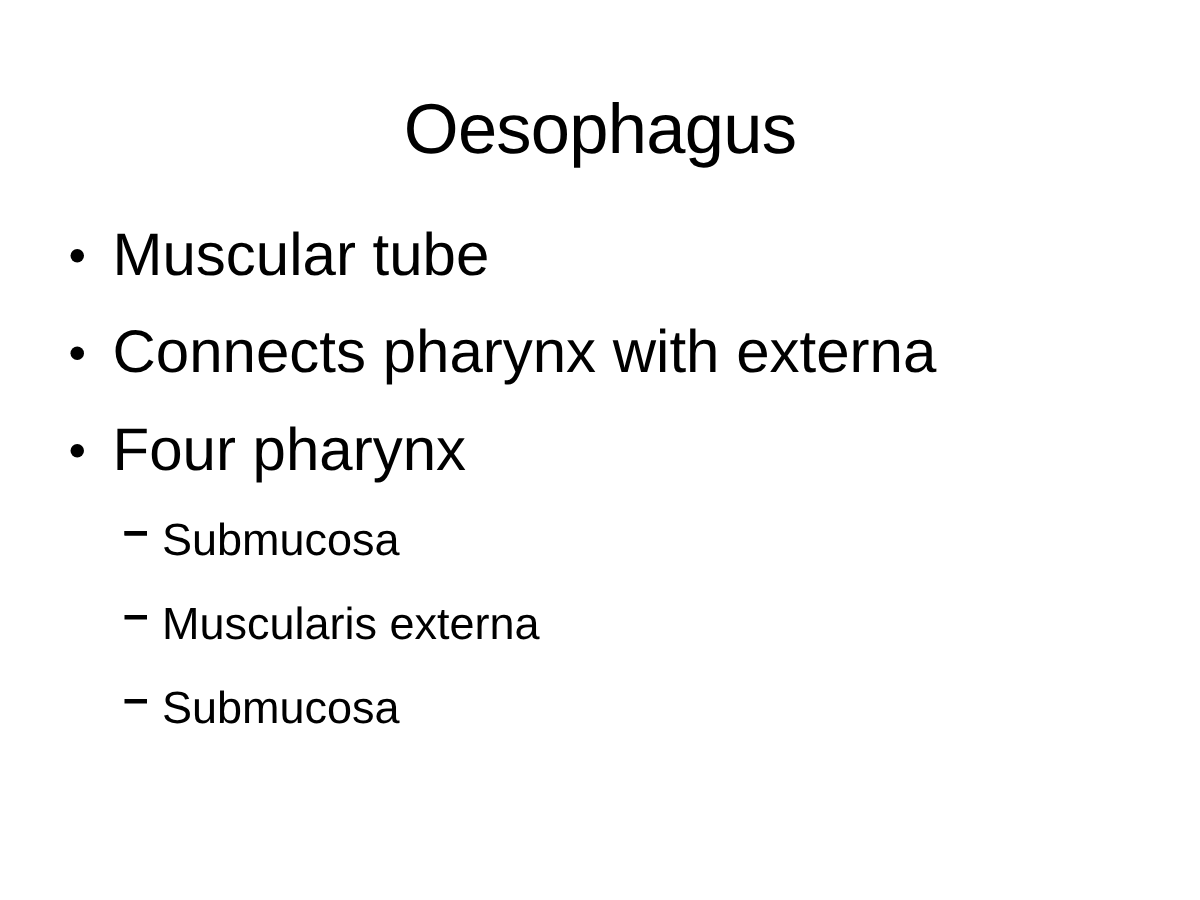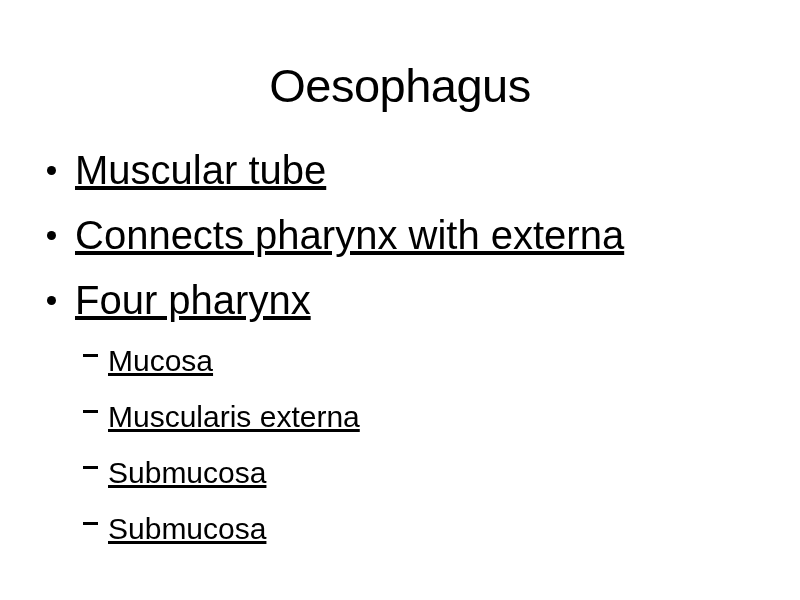--- a/index.html
+++ b/index.html
@@ -93,21 +93,20 @@
     position: absolute;
     left: 83px;
     top: 21px;
     width: 15px;
     height: 3px;
     background: #000000;
   }
 
   .item-text {
     display: inline;
-    text-decoration: underline;
   }
 </style>
 </head>
 <body>
 
 <div class="slide">
 
   <h1 class="slide-title">Oesophagus</h1>
 
   <div class="slide-body">
@@ -126,31 +125,30 @@
       <li class="level1-item">
         <span class="bullet-dot"></span>
         <span class="item-text">Four pharynx</span>
       </li>
 
       <li style="list-style:none;">
         <ul class="level2">
 
           <li class="level2-item">
             <span class="bullet-dash"></span>
-            <span class="item-text">Mucosa</span>
+          </li>
+
+          <li class="level2-item">
+            <span class="bullet-dash"></span>
+            <span class="item-text">Submucosa</span>
           </li>
 
           <li class="level2-item">
             <span class="bullet-dash"></span>
             <span class="item-text">Muscularis externa</span>
-          </li>
-
-          <li class="level2-item">
-            <span class="bullet-dash"></span>
-            <span class="item-text">Submucosa</span>
           </li>
 
           <li class="level2-item">
             <span class="bullet-dash"></span>
             <span class="item-text">Submucosa</span>
           </li>
 
         </ul>
       </li>
 

